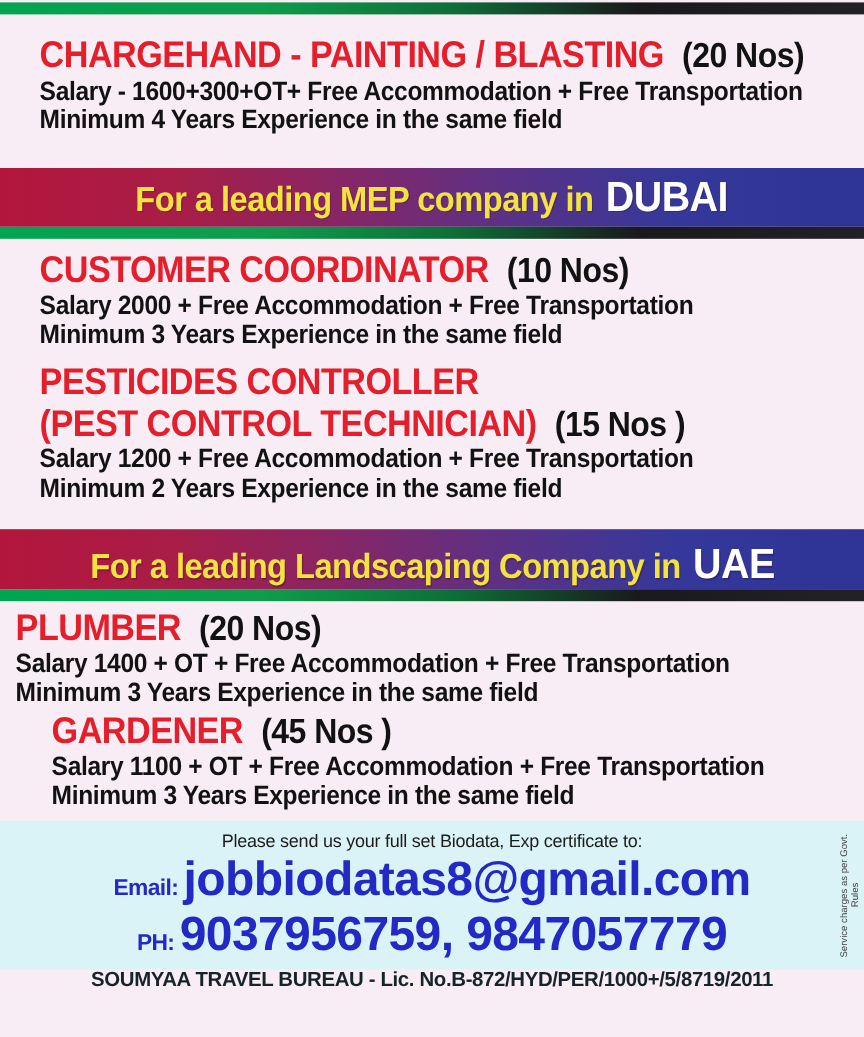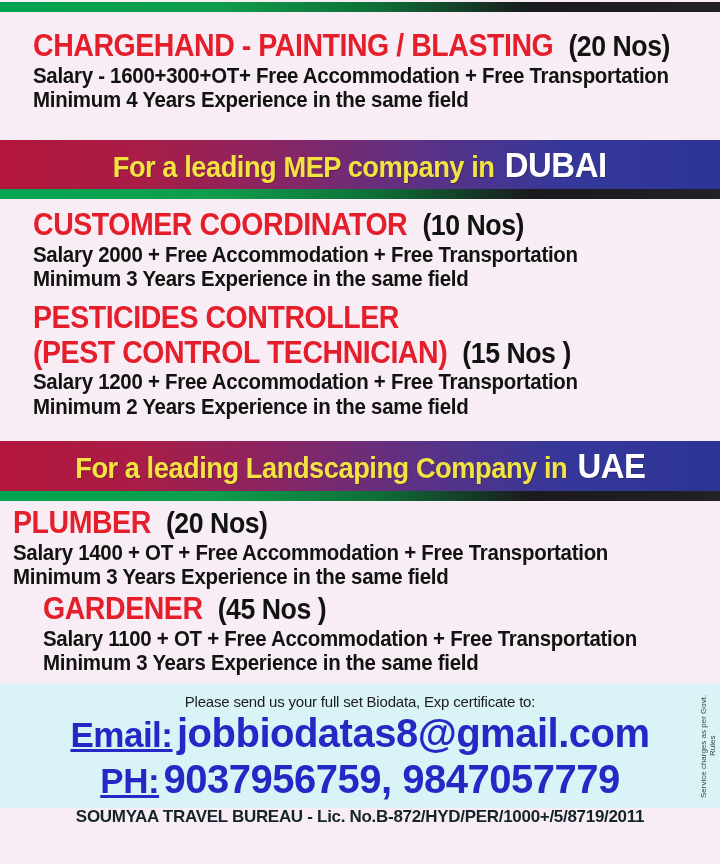--- a/index.html
+++ b/index.html
@@ -12,21 +12,21 @@
     padding-top: 2px;
   }
   
   .band {
     height: 56px;
     background: linear-gradient(90deg, #b3163c 0%, #a81d47 20%, #8a2563 38%, #5c3185 58%, #35389a 78%, #2d3496 100%);
     display: flex; align-items: center; justify-content: center;
     overflow: hidden;
   }
   .band.small { height: 49px; }
-  .band.small3 { height: 50px; }
+  .band.small3 { height: 50px; align-items: flex-end; }
   .band-text {
     white-space: nowrap;
     transform: scaleX(0.94);
     display: flex; align-items: baseline;
   }
   .band-prefix {
     color: #f2e342; font-size: 29px; font-weight: bold; letter-spacing: -0.5px;
     text-shadow: 1px 1px 0 rgba(60,20,20,0.35);
   }
   .band-loc {
@@ -56,21 +56,21 @@
     white-space: nowrap; transform: scaleX(0.93); transform-origin: 0 50%;
     letter-spacing: -0.3px; line-height: 1.12;
   }
   
   .footer {
     height: 124px; background: #d9f3f6;
     text-align: center; position: relative; padding-top: 9px;
   }
   .f-instruction { font-size: 15px; color: #1c1c1c; letter-spacing: -0.2px; }
   .f-contact-line { color: #2229c4; font-weight: bold; margin-top: 1px; white-space: nowrap; }
-  .f-label { font-size: 35px; letter-spacing: -0.5px; text-decoration: underline; }
+  .f-label { font-size: 19px; letter-spacing: -0.5px; }
   .f-value { font-size: 40px; letter-spacing: -0.5px; }
   .f-agency {
     font-size: 17px; font-weight: bold; color: #15232a;
     margin-top: 5px; letter-spacing: -0.3px;
   }
   .f-side-note {
     position: absolute; right: 3px; top: 0; height: 100%;
     writing-mode: vertical-rl; transform: rotate(180deg);
     font-size: 8px; color: #444;
     display: flex; align-items: center; justify-content: center;

